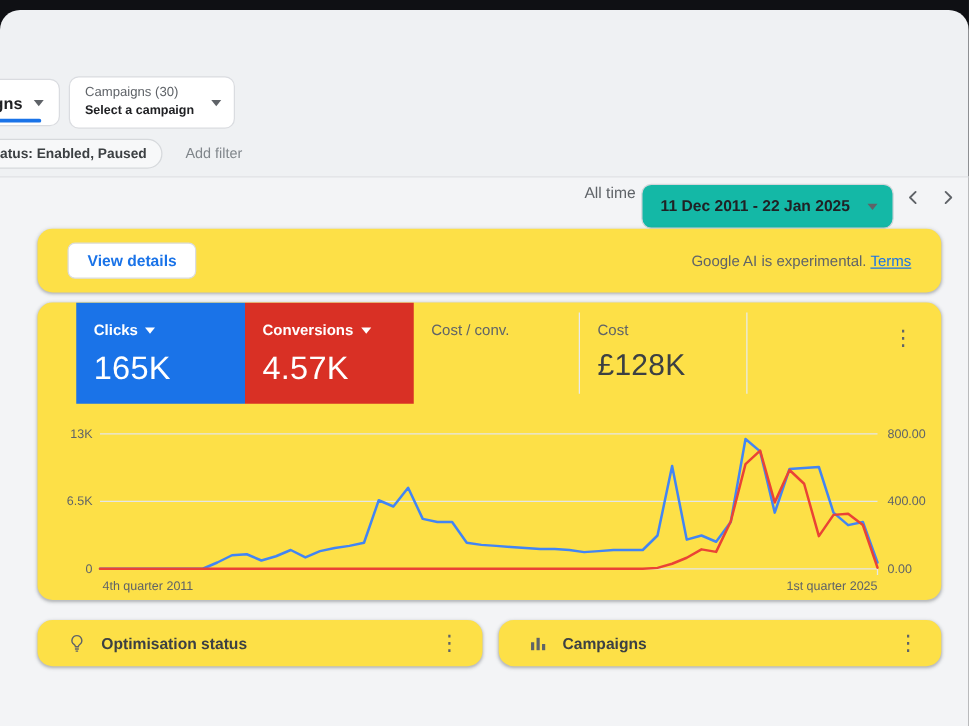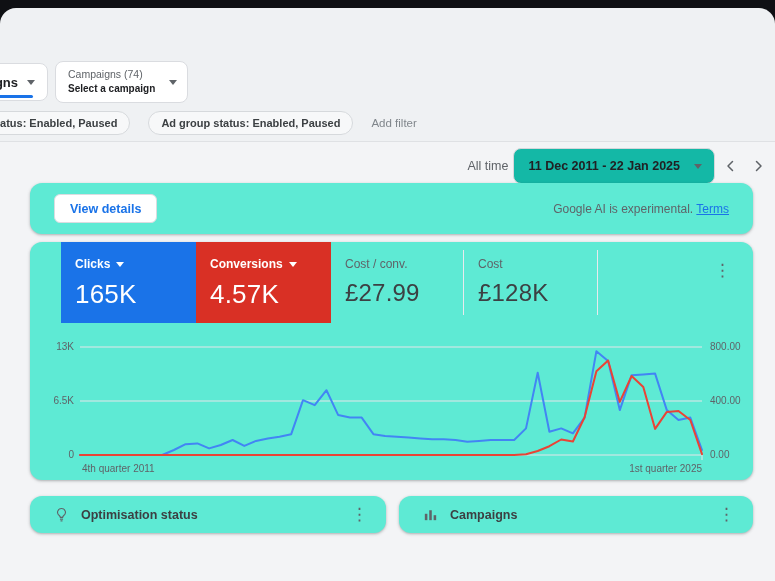--- a/index.html
+++ b/index.html
@@ -35,31 +35,31 @@
                display:flex; align-items:center; gap:18px; white-space:nowrap; }
   .chip { height:24px; display:flex; align-items:center; padding:0 12px;
           border:1px solid #d6d9dc; border-radius:12px; background:#f7f8f9;
           font-size:11px; font-weight:bold; color:#3c4043; cursor:pointer; }
   .add-filter { font-size:11.5px; color:#80868b; cursor:pointer; }
 
   .divider { position:absolute; left:0; right:0; top:133px; height:1px; background:#dfe1e4; }
 
   
   .date-row { position:absolute; top:139px; right:6px; height:38px;
-              display:flex; align-items:center; gap:5px; }
+              display:flex; align-items:flex-start; gap:5px; }
   .preset { font-size:12.5px; color:#5f6368; }
   .date-btn { height:36px; background:#14b8a6; border:1px solid #d5d7db; border-radius:8px;
               display:flex; align-items:center; gap:14px; padding:0 12px 0 14px;
               font-size:12.5px; font-weight:bold; color:#202124; cursor:pointer; }
   .chev-btn { width:22px; height:22px; display:flex; align-items:center; justify-content:center;
               background:none; border:none; cursor:pointer; }
   .chev { width:18px; height:18px; }
 
   
-  .card { position:absolute; background:#5eead4; border-radius:12px;
+  .card { position:absolute; background:#fde047; border-radius:12px;
           box-shadow:0 1px 2px rgba(60,64,67,.25), 0 1px 3px 1px rgba(60,64,67,.1); }
   .insights-card { left:30px; top:175px; width:723px; height:51px;
                    display:flex; align-items:center; justify-content:space-between;
                    padding:0 24px; }
   .view-details-btn { height:29px; padding:0 15px; background:#fff;
                       border:1px solid #dadce0; border-radius:6px;
                       font-family:"Liberation Sans",sans-serif;
                       font-size:12.5px; font-weight:bold; color:#1a73e8; cursor:pointer; }
   .disclaimer { font-size:12px; color:#5f6368; }
   .terms-link { color:#1a73e8; text-decoration:underline; cursor:pointer; }
@@ -104,29 +104,28 @@
     <div class="lower-bg"></div>
 
     <div class="scope-box">
       <span class="scope-label">Campaigns</span>
       <span class="caret"></span>
       <span class="blue-underline"></span>
     </div>
 
     <div class="campaign-select">
       <div class="cs-text">
-        <div class="cs-label">Campaigns (74)</div>
+        <div class="cs-label">Campaigns (30)</div>
         <div class="cs-value">Select a campaign</div>
       </div>
       <span class="caret"></span>
     </div>
 
     <div class="chips-row">
       <div class="chip">Campaign status: Enabled, Paused</div>
-      <div class="chip">Ad group status: Enabled, Paused</div>
       <span class="add-filter">Add filter</span>
     </div>
 
     <div class="divider"></div>
 
     <div class="date-row">
       <span class="preset">All time</span>
       <div class="date-btn">
         <span>11 Dec 2011 - 22 Jan 2025</span>
         <span class="caret"></span>
@@ -162,21 +161,20 @@
         </div>
         <div class="metric red">
           <div class="m-label">
             <span>Conversions</span>
             <span class="caret white"></span>
           </div>
           <div class="m-value">4.57K</div>
         </div>
         <div class="metric plain">
           <div class="m-label">Cost / conv.</div>
-          <div class="m-value">£27.99</div>
         </div>
         <div class="metric plain w2">
           <div class="m-label">Cost</div>
           <div class="m-value">£128K</div>
         </div>
         <div class="metric-spacer">
           <span class="kebab">⋮</span>
         </div>
       </div>
 

